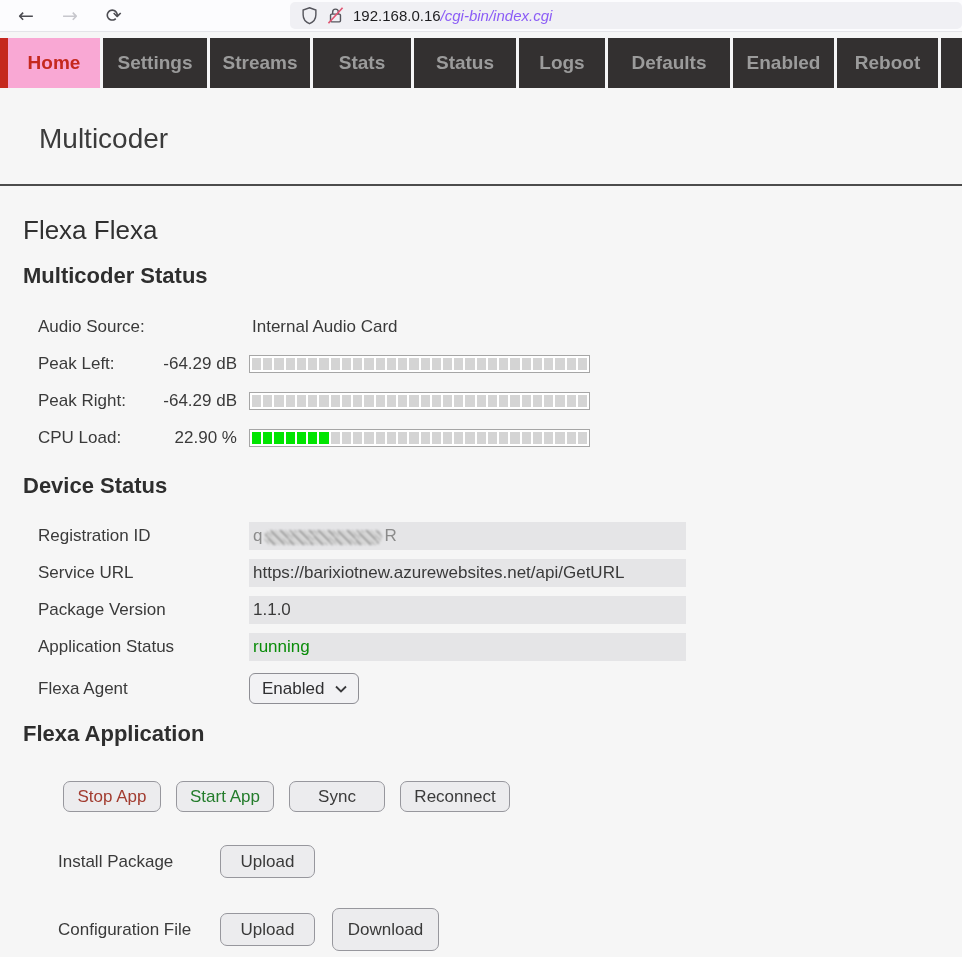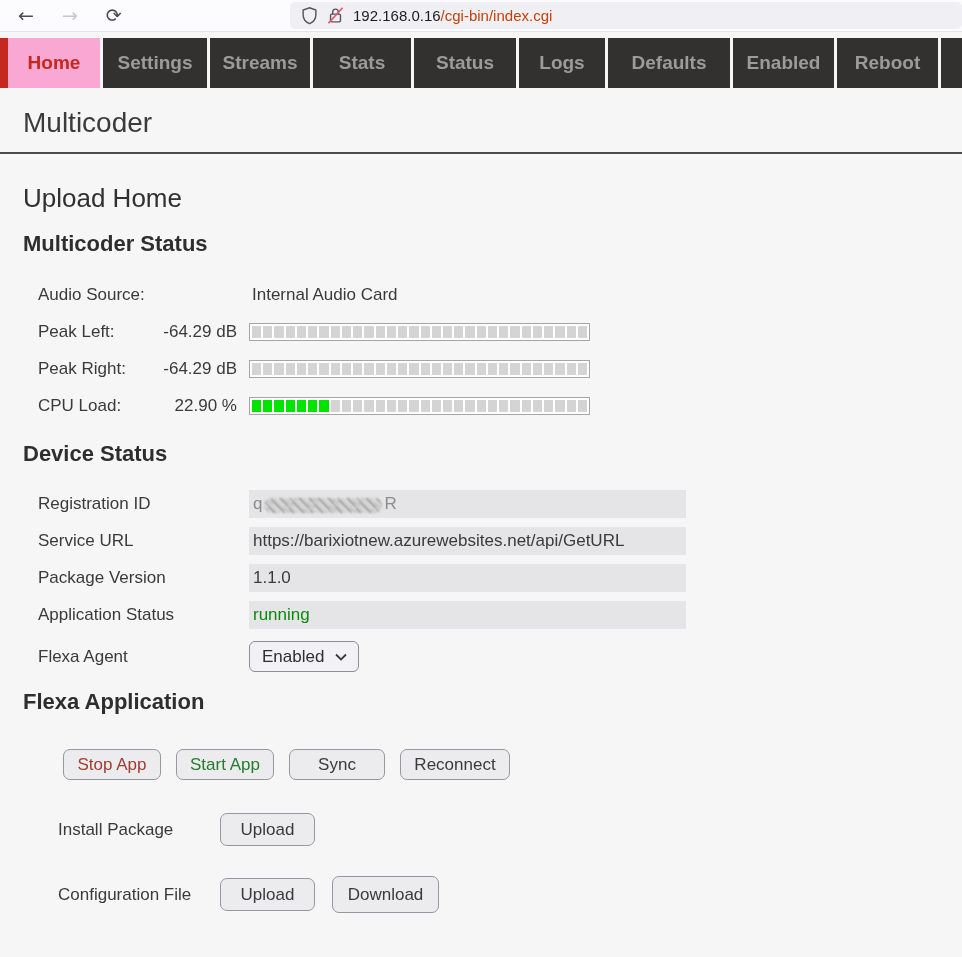--- a/index.html
+++ b/index.html
@@ -17,41 +17,41 @@
   .chrome-btn { font-family:"DejaVu Sans", sans-serif; font-size:19px; color:#4c4c52; line-height:1; cursor:default; }
   .chrome-btn.disabled { color:#c7c7cd; }
   .urlbar {
     position:absolute; left:290px; right:0; top:2px; height:27px;
     background:#f0f0f4; border-radius:5px;
     display:flex; align-items:center; gap:9px; padding-left:11px;
     font-size:15px;
   }
   .urlbar svg { flex:0 0 auto; }
   .url-host { color:#1d1d1f; }
-  .url-path { color:#c2410c; }
+  .url-path { color:#8b5cf6;font-style:italic; }
 
   .gap-strip { height:6px; }
 
   
   .nav { height:50px; display:flex; gap:3px; background:#f5f5f6; }
   .tab {
     background:#333030; color:#9b9b9b;
     font-size:19px; font-weight:bold;
     display:flex; align-items:center; justify-content:center;
     cursor:pointer; flex:0 0 auto;
   }
   .tab.active {
     background:#f9a8d4; color:var(--accent-red,#c5281e);
     border-left:8px solid var(--accent-red,#c5281e);
   }
   .tab.filler { flex:1 1 auto; }
 
   
   .page-header { padding:18px 0 12px 23px; border-bottom:2px solid #4c4c4c; }
-  .page-header h1 { margin:0; font-size:28px; font-weight:400; color:#3b3b3b; line-height:34px; }
+  .page-header h1 { margin:16px; font-size:28px; font-weight:400; color:#3b3b3b; line-height:34px; }
 
   h2.page-title { margin:28px 0 0 23px; font-size:26px; font-weight:400; color:#303030; line-height:32px; }
   h3.section { margin:17px 0 0 23px; font-size:22px; font-weight:600; color:#2e2e2e; line-height:26px; }
 
   
   .status-rows { margin-top:19px; }
   .srow { display:flex; align-items:center; height:37px; padding-left:38px; font-size:17px; }
   .srow .lbl { width:120px; }
   .srow .val { width:79px; text-align:right; white-space:nowrap; }
   .srow .meter-col { margin-left:12px; width:341px; }
@@ -96,21 +96,21 @@
     height:31px; padding:0 14px;
     background:#ececee; border:1px solid #97979d; border-radius:7px;
     font-size:17px; color:#3a3a3a;
     display:inline-flex; align-items:center; justify-content:center;
     cursor:pointer; white-space:nowrap;
   }
   .btn.w98  { width:98px;  padding:0; }
   .btn.w96  { width:96px;  padding:8px; }
   .btn.w110 { width:110px; padding:0; }
   .btn.w95  { width:95px;  padding:0; height:33px; }
-  .btn.w107 { width:107px; padding:0; height:37px; }
+  .btn.w107 { width:107px; padding:0; height:43px; }
   .btn.stop  { color:var(--stop-red,#a23c30); }
   .btn.start { color:var(--start-green,#237c2b); }
 
   .file-row { display:flex; align-items:center; font-size:17px; }
   .file-row .flbl { width:162px; }
   .pkg-row { margin:33px 0 0 58px; }
   .cfg-row { margin:30px 0 0 58px; }
   .cfg-row .btn + .btn { margin-left:17px; }
 </style>
 </head>
@@ -148,21 +148,21 @@
   <div class="tab" style="width:122px">Defaults</div>
   <div class="tab" style="width:101px">Enabled</div>
   <div class="tab" style="width:101px">Reboot</div>
   <div class="tab filler"></div>
 </div>
 
 <div class="page-header">
   <h1>Multicoder</h1>
 </div>
 
-<h2 class="page-title">Upload Home</h2>
+<h2 class="page-title">Flexa Flexa</h2>
 
 <h3 class="section">Multicoder Status</h3>
 <div class="status-rows">
   <div class="srow">
     <span class="lbl">Audio Source:</span>
     <span class="val"></span>
     <span class="meter-col plain-val">Internal Audio Card</span>
   </div>
   <div class="srow">
     <span class="lbl">Peak Left:</span>

